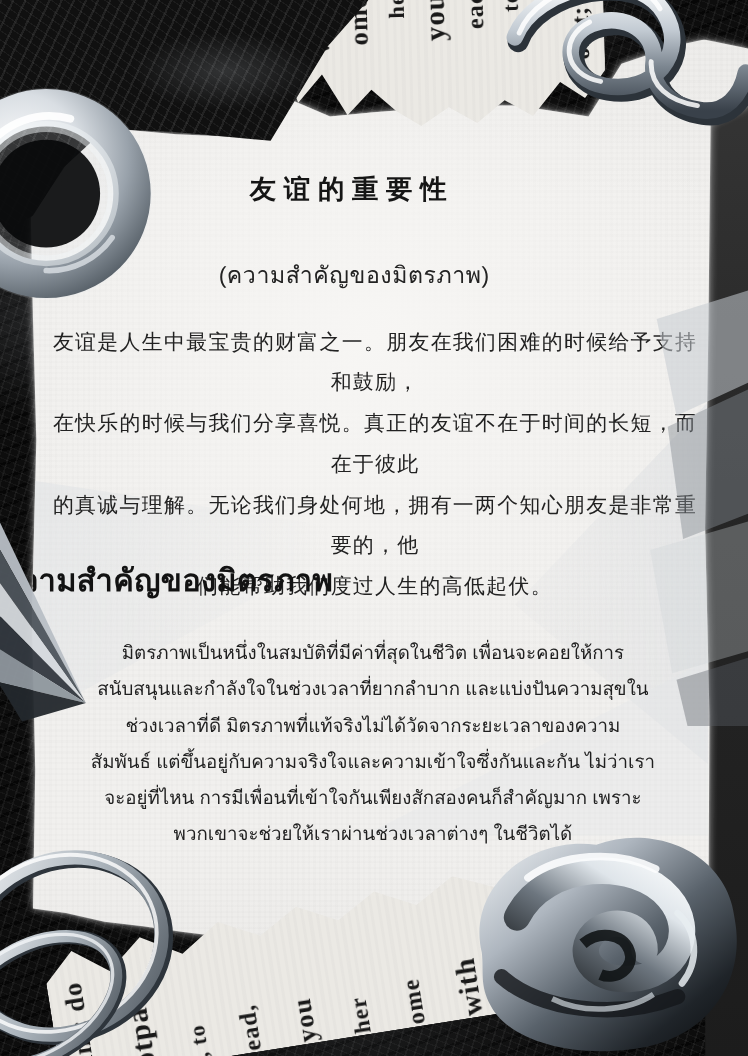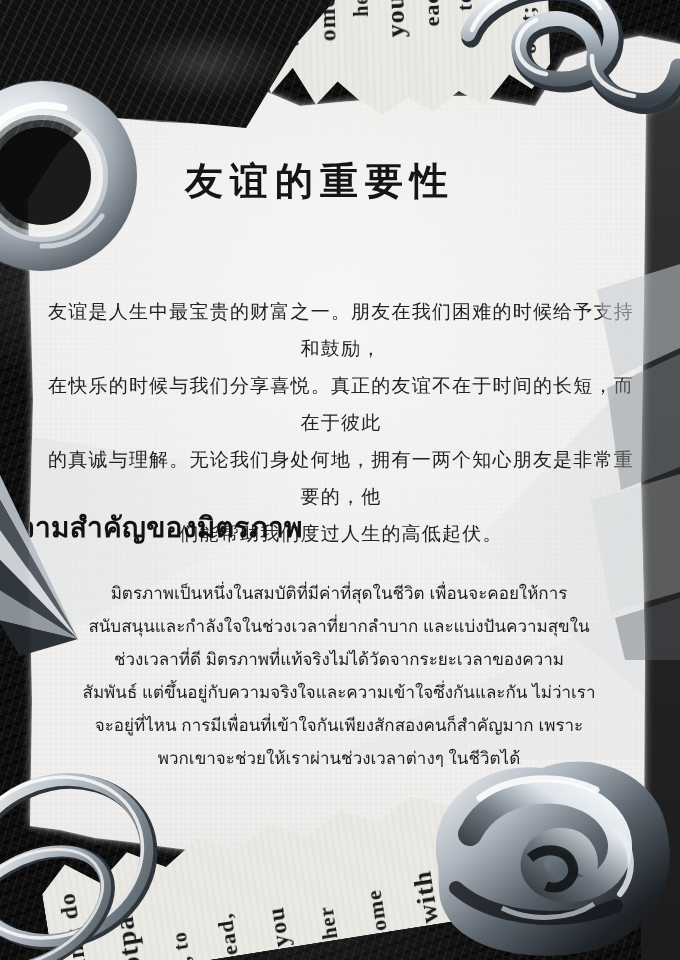--- a/index.html
+++ b/index.html
@@ -46,21 +46,21 @@
     clip-path:polygon(0 8%, 100% 28%, 0 100%);
     background:linear-gradient(100deg, rgba(223,226,229,.55), rgba(223,226,229,0) 80%); }
   .sheen.s2{ left:468px; top:365px; width:176px; height:330px;
     clip-path:polygon(100% 0,100% 100%,0 56%);
     background:linear-gradient(260deg, rgba(216,219,223,.5), rgba(216,219,223,.05)); }
   .sheen.s3{ left:330px; top:600px; width:314px; height:160px;
     clip-path:polygon(0 100%,100% 0,100% 100%);
     background:rgba(226,228,231,.35); }
   
   .title-zh{ position:absolute; left:0; right:40px; top:156px; text-align:center;
-    font-size:38px; font-weight:700; letter-spacing:7px; color:#151515; }
+    font-size:24px; font-weight:700; letter-spacing:7px; color:#151515; }
   .subtitle-th{ position:absolute; left:0; right:36px; top:233px; text-align:center;
     font-size:21px; font-weight:400; letter-spacing:.5px; color:#232323; }
   .para-zh{ position:absolute; left:42px; right:40px; top:293px; text-align:center;
     font-size:19px; line-height:37px; letter-spacing:1.2px; font-weight:500; color:#222;
     white-space:pre-line; }
   .heading-th{ position:absolute; left:0; right:40px; top:505px; text-align:left;
     font-size:28px; font-weight:800; letter-spacing:.3px; color:#121212; }
   .para-th{ position:absolute; left:28px; right:30px; top:577px; text-align:center;
     font-size:17px; line-height:33px; font-weight:400; color:#1f1f1f; white-space:pre-line; }
   
@@ -119,20 +119,21 @@
 
   <div class="band-right"></div>
 
   <div class="paper-wrap">
     <div class="paper">
       <div class="sheen s1"></div>
       <div class="sheen s2"></div>
       <div class="sheen s3"></div>
 
       <h1 class="title-zh">友谊的重要性</h1>
+      <div class="subtitle-th">(ความสำคัญของมิตรภาพ)</div>
       <p class="para-zh">友谊是人生中最宝贵的财富之一。朋友在我们困难的时候给予支持和鼓励，
 在快乐的时候与我们分享喜悦。真正的友谊不在于时间的长短，而在于彼此
 的真诚与理解。无论我们身处何地，拥有一两个知心朋友是非常重要的，他
 们能帮助我们度过人生的高低起伏。</p>
       <h2 class="heading-th">ความสำคัญของมิตรภาพ</h2>
       <p class="para-th">มิตรภาพเป็นหนึ่งในสมบัติที่มีค่าที่สุดในชีวิต เพื่อนจะคอยให้การ
 สนับสนุนและกำลังใจในช่วงเวลาที่ยากลำบาก และแบ่งปันความสุขใน
 ช่วงเวลาที่ดี มิตรภาพที่แท้จริงไม่ได้วัดจากระยะเวลาของความ
 สัมพันธ์ แต่ขึ้นอยู่กับความจริงใจและความเข้าใจซึ่งกันและกัน ไม่ว่าเรา
 จะอยู่ที่ไหน การมีเพื่อนที่เข้าใจกันเพียงสักสองคนก็สำคัญมาก เพราะ

